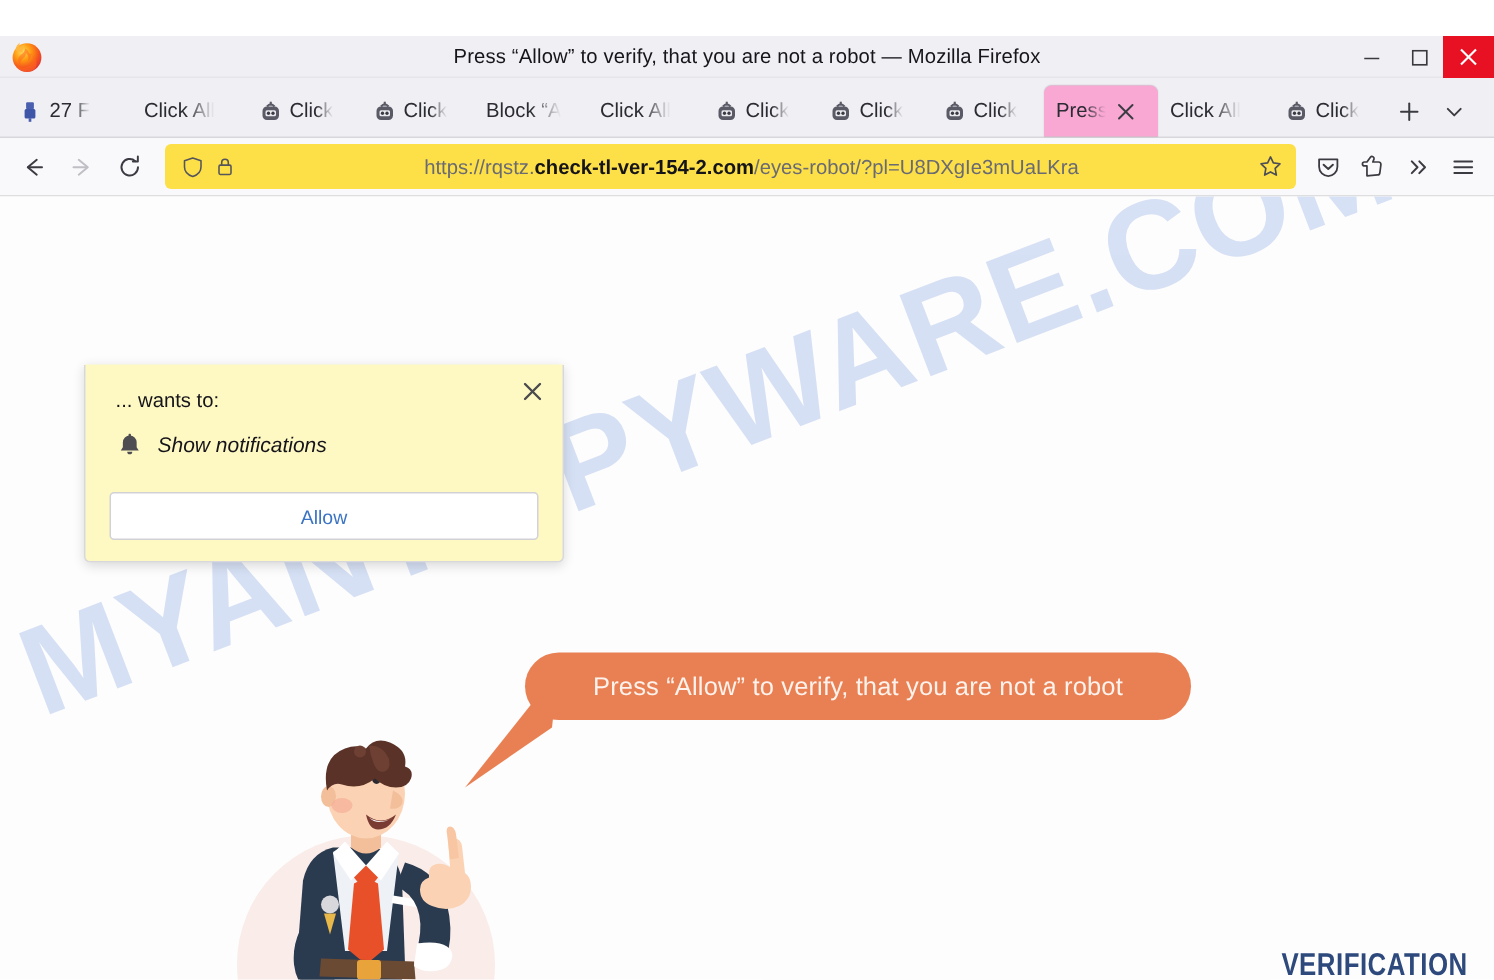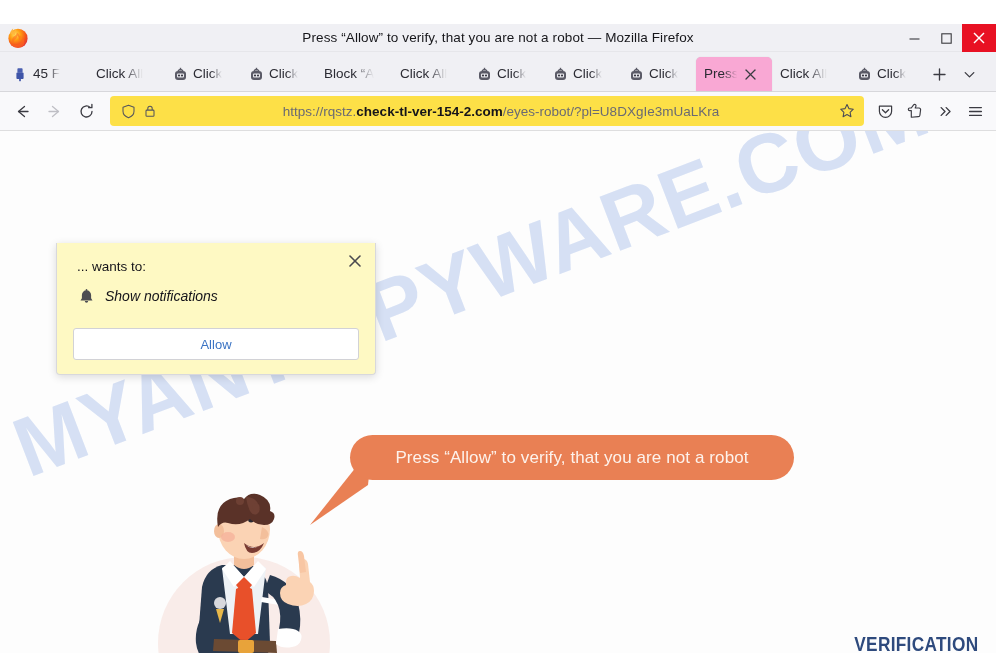--- a/index.html
+++ b/index.html
@@ -418,21 +418,21 @@
 
   <div class="tabstrip" id="tabstrip">
       <div class="tab" style="width: 84px;">
         <span class="fav usb-fav">
           <svg width="14" height="15" viewBox="0 0 14 15">
             <rect x="4.4" y="1.2" width="5.2" height="4.6" rx="0.8" fill="#4a5fb0"></rect>
             <rect x="3.4" y="5.6" width="7.2" height="6.4" rx="1" fill="#3f55a8"></rect>
             <rect x="6.1" y="11.8" width="1.8" height="2.4" fill="#4a5fb0"></rect>
           </svg>
         </span>
-        <span class="tab-label">45 F</span>
+        <span class="tab-label">27 F</span>
       </div>
       <div class="tab" style="width: 76px;">
         <span class="tab-label">Click All</span>
       </div>
       <div class="tab" style="width: 76px;">
         <span class="fav robot-fav">
           <svg width="15" height="15" viewBox="0 0 15 15">
             <rect x="2" y="4" width="11" height="9" rx="3" fill="#5a5a66"></rect>
             <rect x="4" y="6.5" width="7" height="4" rx="1" fill="#e9e9ee"></rect>
             <circle cx="6" cy="8.5" r="1.1" fill="#3a3a44"></circle>

